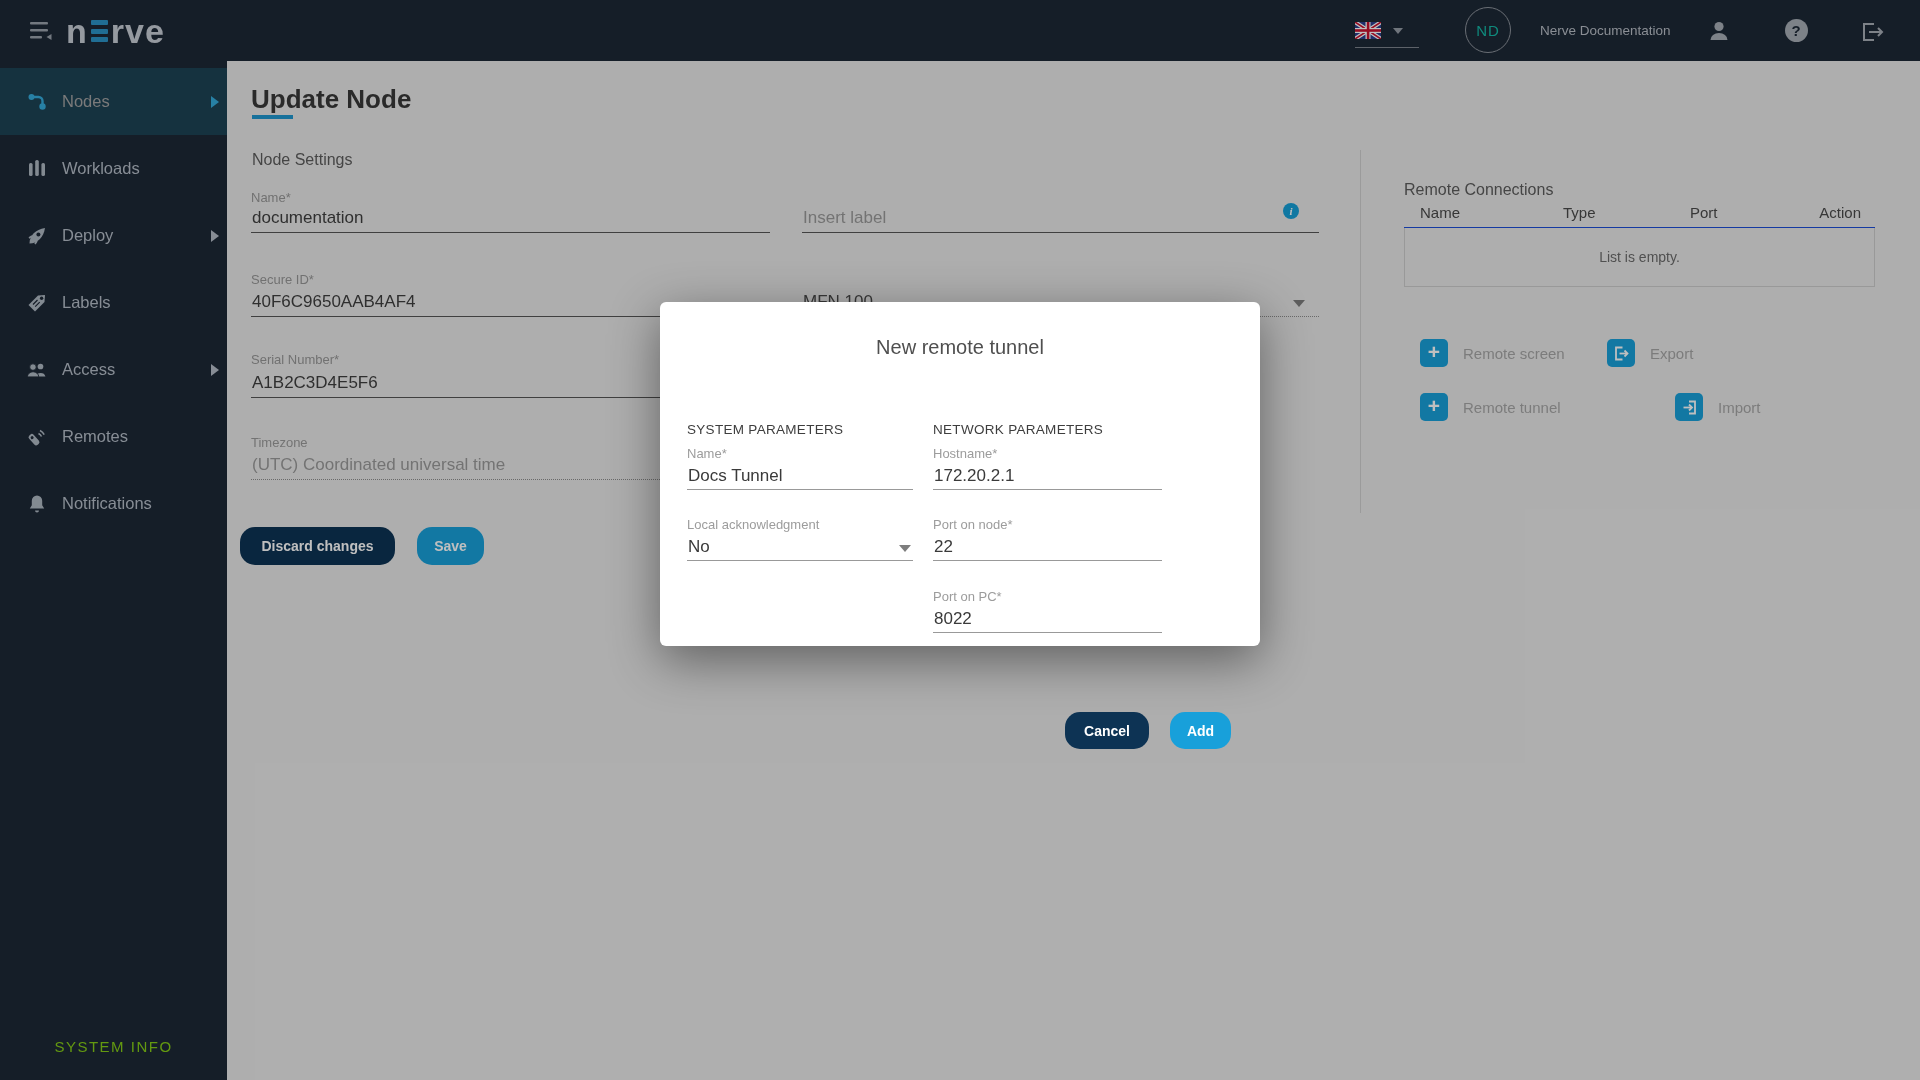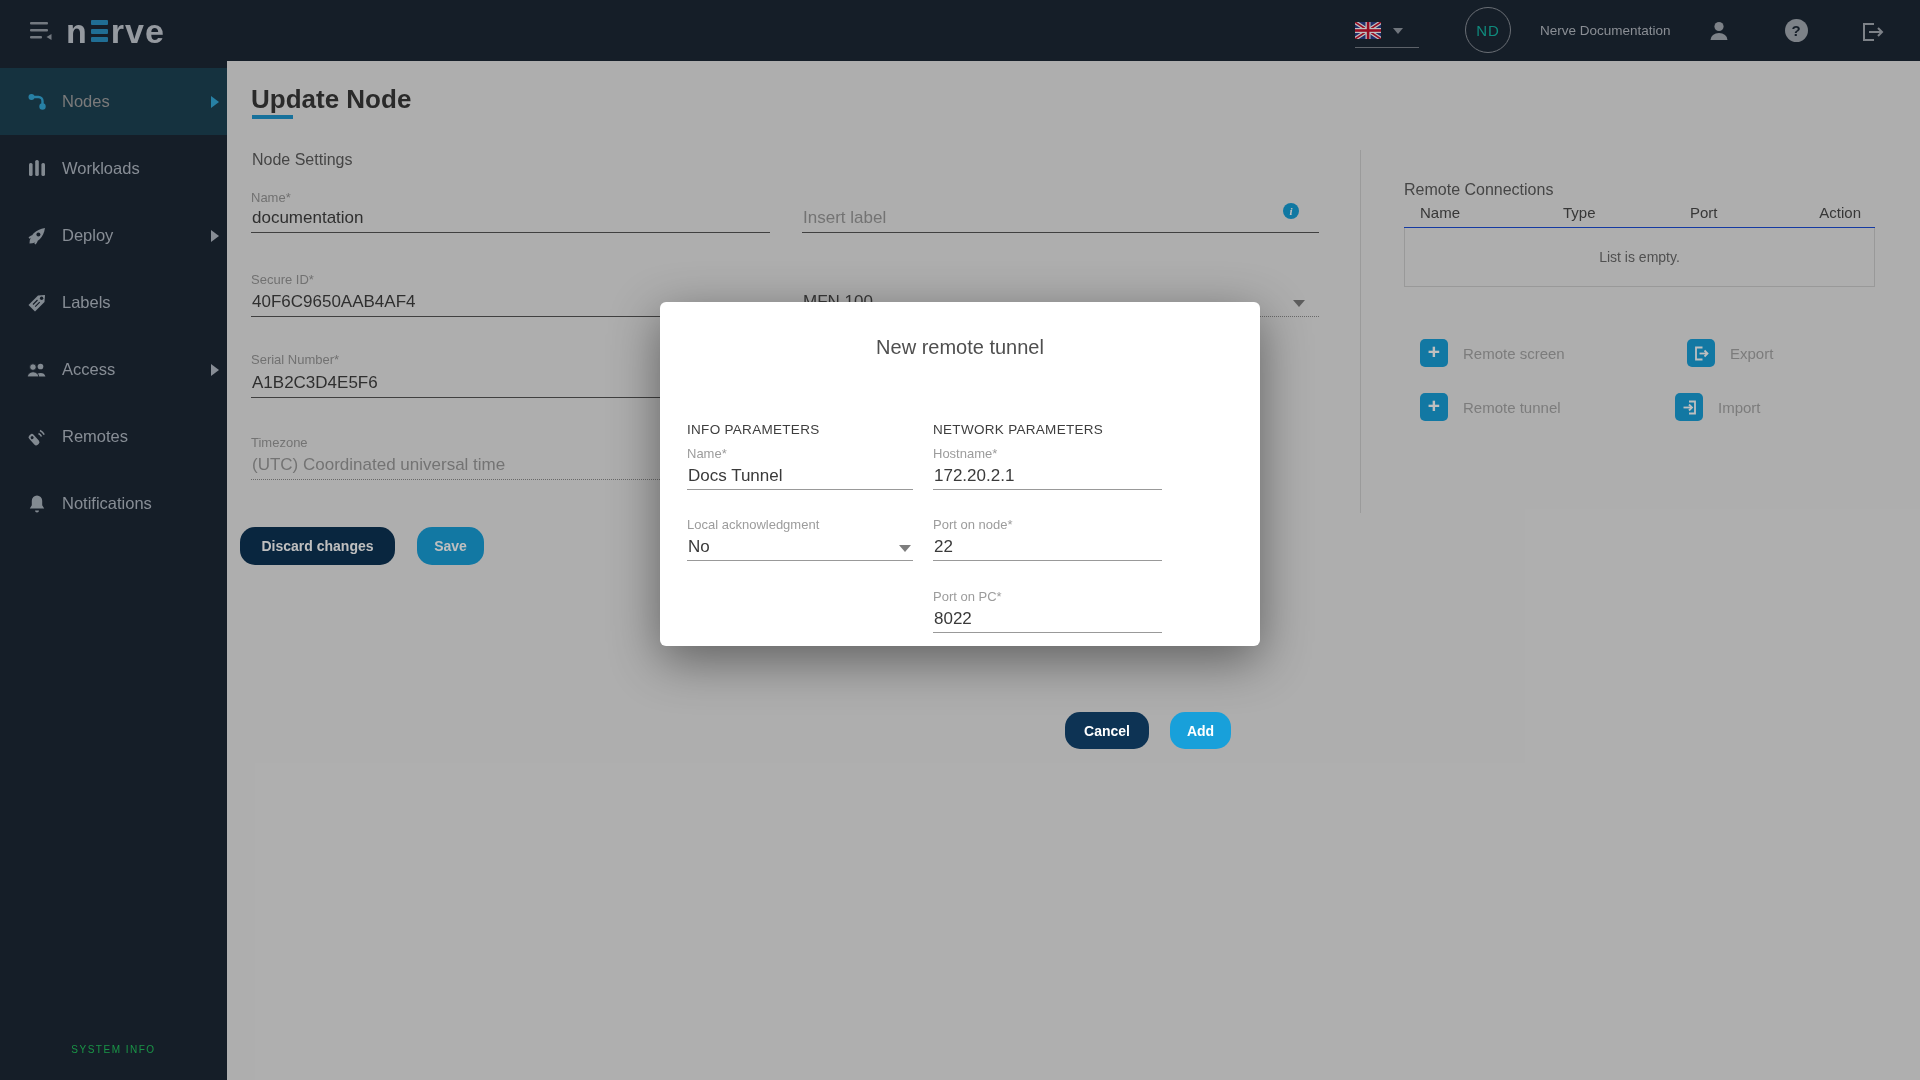--- a/index.html
+++ b/index.html
@@ -36,21 +36,21 @@
                color:#b4bdc7; font-size:16.5px; }
   .side-item .s-icon { position:absolute; left:26px; width:22px; height:22px; display:flex;
                        align-items:center; justify-content:center; }
   .side-item .s-label { position:absolute; left:62px; }
   .side-item .s-arrow { position:absolute; right:8px; width:0; height:0;
                         border-top:6px solid transparent; border-bottom:6px solid transparent;
                         border-left:8px solid #b4bdc7; }
   .side-item.active { background:#1d4355; color:#a3a3a3; }
   .side-item.active .s-arrow { border-left-color:#35acdd; }
   .side-footer { position:absolute; left:0; bottom:25px; width:227px; text-align:center;
-                 color:#22c55e; font-size:10px; letter-spacing:1.5px; }
+                 color:#84cc16; font-size:15px; letter-spacing:1.5px; }
 
   
   .page-title { position:absolute; left:251px; top:84px; font-size:26px; font-weight:bold; color:#383838; }
   .title-underline { position:absolute; left:252px; top:115px; width:41px; height:3.5px; background:#1f97cf; }
   .section-label { position:absolute; font-size:16px; color:#5c5c5c; }
 
   .fld { position:absolute; border-bottom:1px solid #565656; }
   .fld .f-label { position:absolute; left:0; top:0; font-size:13px; color:#979797; }
   .fld .f-value { position:absolute; left:1px; bottom:4px; font-size:17px; color:#3f3f3f; }
   .fld.disabled { border-bottom:1px dotted #8e8e8e; }
@@ -292,21 +292,21 @@
       <span style="left:286px;">Port</span>
       <span style="right:14px;">Action</span>
     </div>
     <div class="rc-empty">List is empty.</div>
 
     <div class="rc-action" style="left:1420px; top:339px;">
       <span class="rc-icon plus">+</span>
       <span class="rc-label">Remote screen</span>
     </div>
 
-    <div class="rc-action" style="left:1675px; top:339px;padding-left:12px;">
+    <div class="rc-action" style="left:1595px; top:339px;padding-left:12px;">
       <span class="rc-icon">
         <svg width="17" height="17" viewBox="0 0 17 17" fill="none" stroke="#ffffff" stroke-width="1.8">
           <path d="M9.5 2.5 H3 V14.5 H9.5"></path>
           <path d="M6.5 8.5 H14"></path>
           <path d="M11.5 5.5 L14.5 8.5 L11.5 11.5"></path>
         </svg>
       </span>
       <span class="rc-label">Export</span>
     </div>
 
@@ -325,21 +325,21 @@
       </span>
       <span class="rc-label">Import</span>
     </div>
   </main>
 
   <div class="overlay"></div>
 
   <div class="modal">
     <div class="modal-title">New remote tunnel</div>
 
-    <div class="m-section" style="left:27px;">INFO PARAMETERS</div>
+    <div class="m-section" style="left:27px;">SYSTEM PARAMETERS</div>
     <div class="m-section" style="left:273px;">NETWORK PARAMETERS</div>
 
     <div class="m-fld" style="left:27px; top:144px; width:226px; height:44px;">
       <span class="f-label">Name*</span>
       <span class="f-value">Docs Tunnel</span>
     </div>
 
     <div class="m-fld" style="left:273px; top:144px; width:229px; height:44px;">
       <span class="f-label">Hostname*</span>
       <span class="f-value">172.20.2.1</span>

